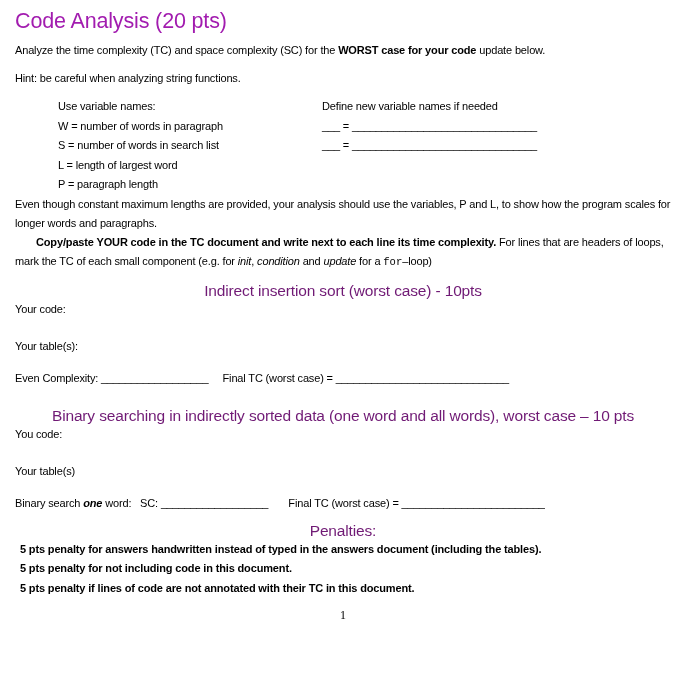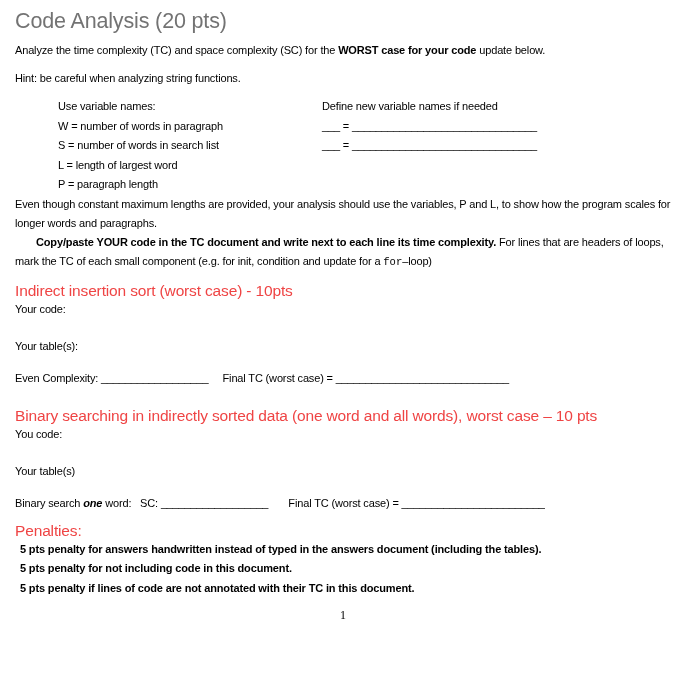--- a/index.html
+++ b/index.html
@@ -19,44 +19,45 @@
   .page {
     padding: 8px 15px 0 15px;
     box-sizing: border-box;
     height: 100%;
   }
   h1 {
     font-family: "Liberation Sans", sans-serif;
     font-size: 21.5px;
     line-height: 26px;
     font-weight: normal;
-    color: #737373;
+    color: #a21caf;
     margin: 0 0 7px 0;
   }
   h2 {
     font-family: "Liberation Sans", sans-serif;
     font-size: 15.5px;
     line-height: 19px;
     font-weight: normal;
-    color: #ef4444;
+    color: #701a75;
     margin: 9px 0 0 0;
+    text-align: center;
   }
   p {
     margin: 0 0 9px 0;
     line-height: 19px;
   }
   .tight { margin: 0; }
   .mb14 { margin-bottom: 14px; }
   .mt13 { margin-top: 13px; }
   .mt14 { margin-top: 18px; }
   .mt16 { margin-top: 16px; }
   .mt8  { margin-top: 8px; }
   b, strong { font-weight: bold; }
   .bi { font-weight: bold; font-style: italic; }
-  .it { }
+  .it { font-style: italic; }
   .mono {
     font-family: "Liberation Mono", monospace;
     font-size: 10.5px;
     letter-spacing: 0;
   }
   .vars-grid {
     display: grid;
     grid-template-columns: 264px 1fr;
     padding-left: 43px;
     line-height: 19.5px;

